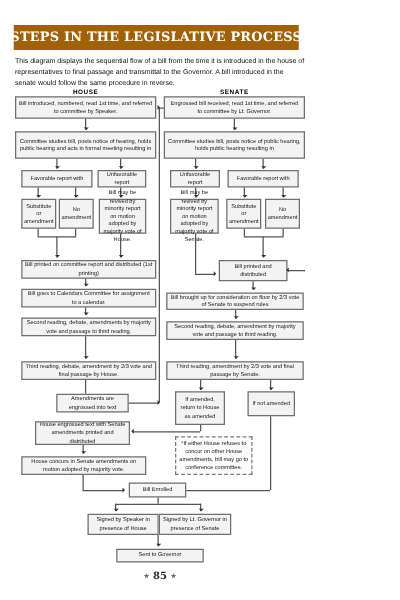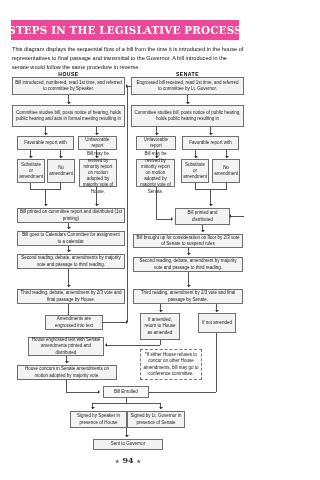--- a/index.html
+++ b/index.html
@@ -15,21 +15,21 @@
     position:relative;
     width:256px; height:480px;
     background:#fff;
     padding:0;
   }
   
   .title-bar {
     position:absolute;
     left:11px; top:20px;
     width:228px; height:20px;
-    background:#ec4899;
+    background:#a16207;
     display:flex; align-items:center; justify-content:center;
   }
   .title-bar .title-text {
     color:#ffffff;
     font-family:"DejaVu Serif", serif;
     font-weight:bold;
     font-size:10.3px;
     letter-spacing:0.2px;
     white-space:nowrap;
   }
@@ -290,16 +290,16 @@
 
   <div class="box" style="left:70px; top:411px; width:57px; height:17px;">Signed by Speaker in presence of House</div>
   <div class="box" style="left:127px; top:411px; width:58px; height:17px;">Signed by Lt. Governor in presence of Senate</div>
 
   <div class="vline" style="left:126px; top:428px; height:9px;"></div>
   <div class="arrow-d" style="left:124.5px; top:435px;"></div>
 
   <div class="box" style="left:93px; top:439px; width:70px; height:11px;">Sent to Governor</div>
 
   <div class="footer">
-    <span class="star">★</span><span>94</span><span class="star">★</span>
+    <span class="star">★</span><span>85</span><span class="star">★</span>
   </div>
 
 </div>
 
 </body></html>

